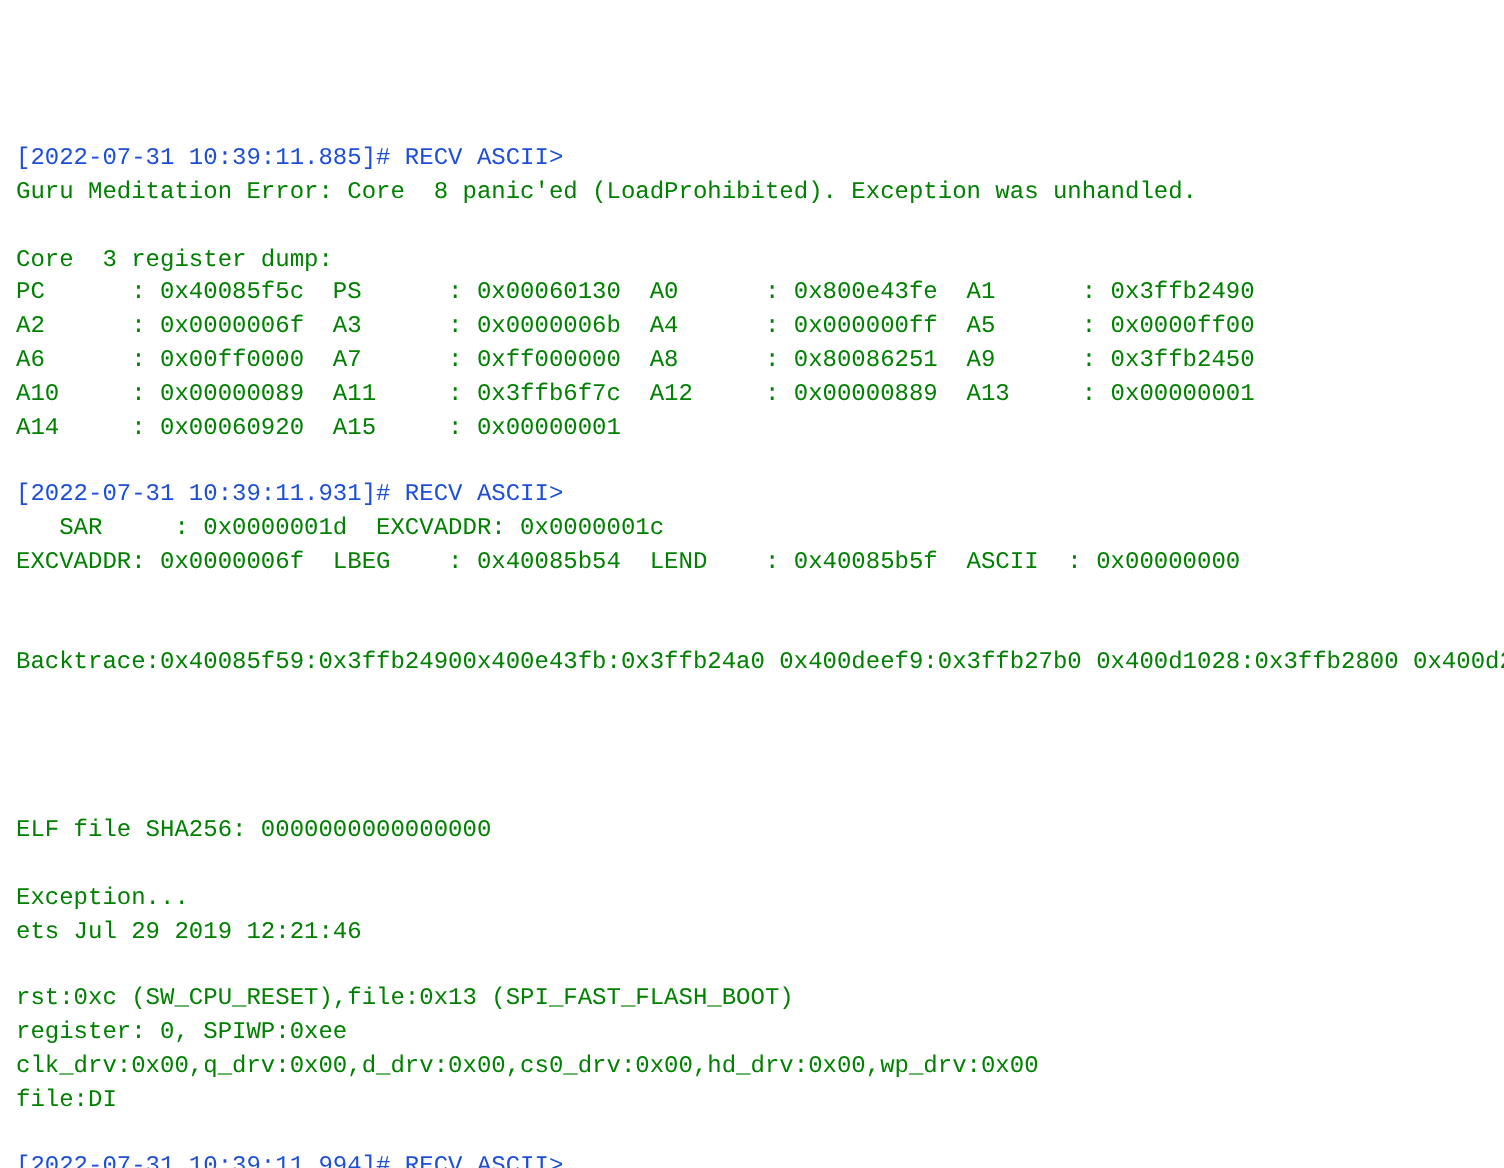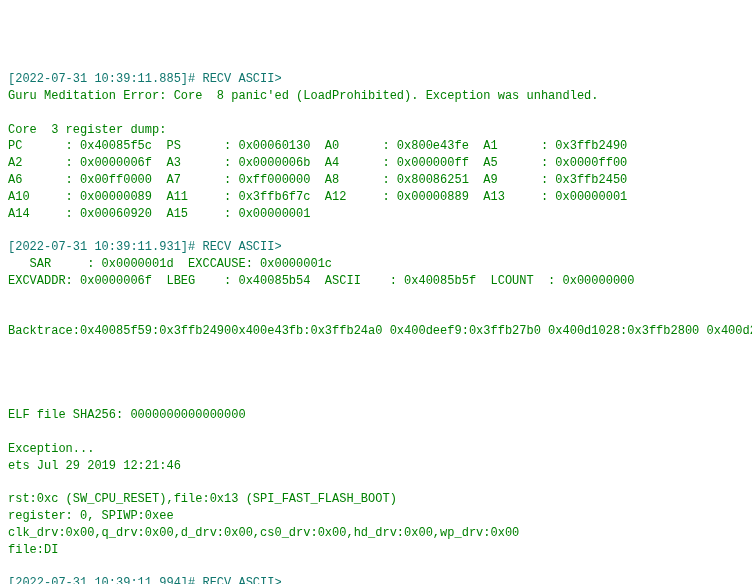--- a/index.html
+++ b/index.html
@@ -8,40 +8,40 @@
     background: #ffffff;
     font-family: "Courier New", monospace;
     font-size: 12px;
     line-height: 1.4;
     color: #008000;
     white-space: pre;
     width: 752px;
     box-sizing: border-box;
     position: relative;
   }
-  .ts { color: #0f766e; }
+  .ts { color: #1d4ed8; }
 </style>
 </head>
 <body>
 
 
 
 <span class="ts">[2022-07-31 10:39:11.885]# RECV ASCII&gt;</span>
 <span>Guru Meditation Error: Core  8 panic'ed (LoadProhibited). Exception was unhandled.</span>
 
 <span>Core  3 register dump:</span>
 <span>PC      : 0x40085f5c  PS      : 0x00060130  A0      : 0x800e43fe  A1      : 0x3ffb2490</span>
 <span>A2      : 0x0000006f  A3      : 0x0000006b  A4      : 0x000000ff  A5      : 0x0000ff00</span>
 <span>A6      : 0x00ff0000  A7      : 0xff000000  A8      : 0x80086251  A9      : 0x3ffb2450</span>
 <span>A10     : 0x00000089  A11     : 0x3ffb6f7c  A12     : 0x00000889  A13     : 0x00000001</span>
 <span>A14     : 0x00060920  A15     : 0x00000001</span>
 
 <span class="ts">[2022-07-31 10:39:11.931]# RECV ASCII&gt;</span>
-<span>   SAR     : 0x0000001d  EXCCAUSE: 0x0000001c</span>
-<span>EXCVADDR: 0x0000006f  LBEG    : 0x40085b54  ASCII    : 0x40085b5f  LCOUNT  : 0x00000000</span>
+<span>   SAR     : 0x0000001d  EXCVADDR: 0x0000001c</span>
+<span>EXCVADDR: 0x0000006f  LBEG    : 0x40085b54  LEND    : 0x40085b5f  ASCII  : 0x00000000</span>
 
 
 <span>Backtrace:0x40085f59:0x3ffb24900x400e43fb:0x3ffb24a0 0x400deef9:0x3ffb27b0 0x400d1028:0x3ffb2800 0x400d225d:0x3ffb2820</span>
 
 
 
 
 <span>ELF file SHA256: 0000000000000000</span>
 
 <span>Exception...</span>

